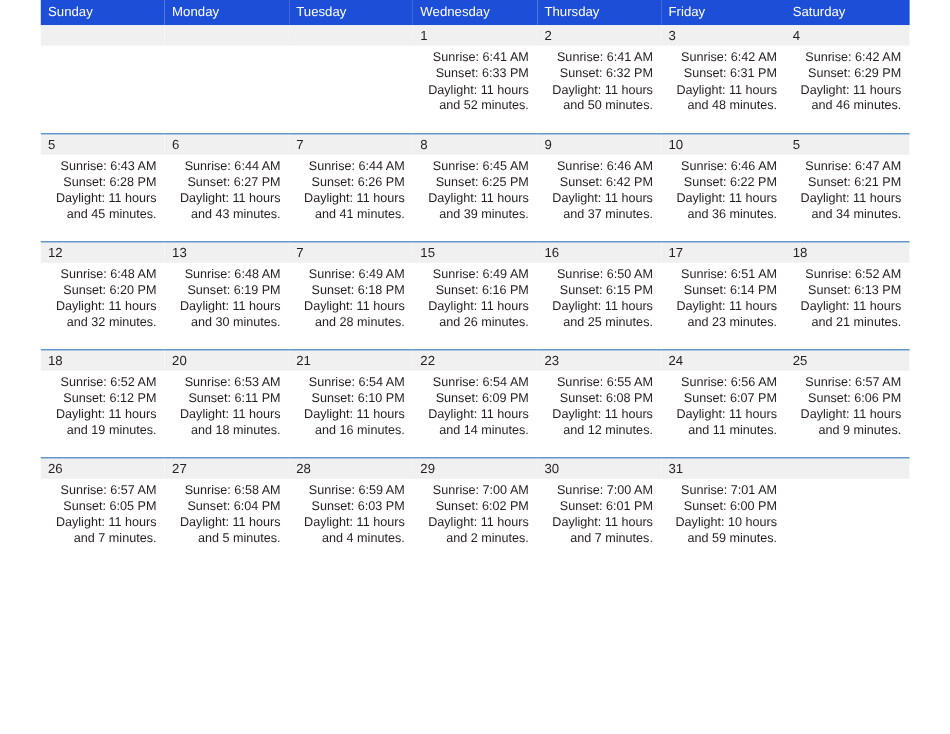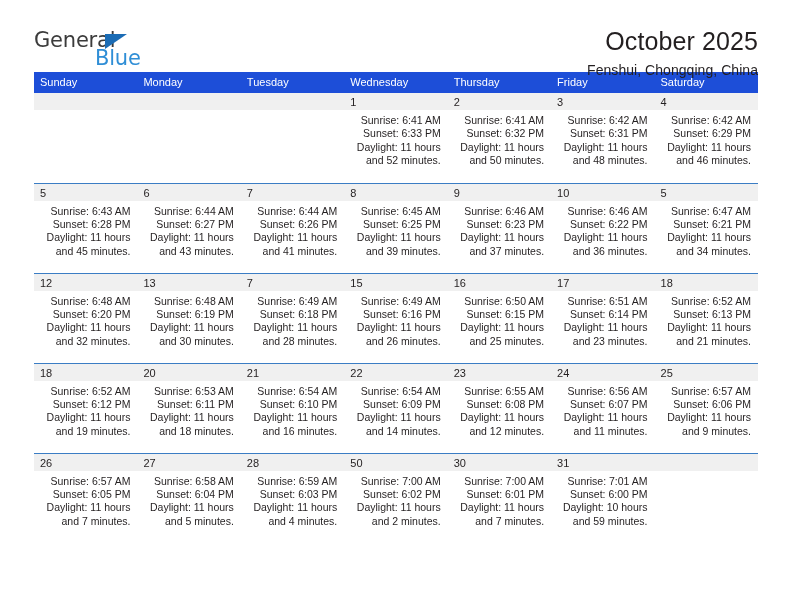--- a/index.html
+++ b/index.html
@@ -134,34 +134,20 @@
   }
   .cell-body div {
     white-space: nowrap;
   }
 </style>
 </head>
 <body>
 
 <div class="page">
 
-  <div class="header">
-
-    <div class="logo">
-      <span class="logo-general">General</span>
-      <span class="logo-tri"></span>
-      <span class="logo-blue">Blue</span>
-    </div>
-
-    <div class="titles">
-      <div class="cal-title">October 2025</div>
-      <div class="cal-subtitle">Fenshui, Chongqing, China</div>
-    </div>
-
-  </div>
 
   <table class="calendar">
     <thead>
       <tr class="dow-row">
         <th>Sunday</th>
         <th>Monday</th>
         <th>Tuesday</th>
         <th>Wednesday</th>
         <th>Thursday</th>
         <th>Friday</th>
@@ -291,21 +277,21 @@
                 <div>Daylight: 11 hours</div>
                 <div>and 39 minutes.</div>
               </div>
             </div>
           </td>
           <td>
             <div class="cell">
               <div class="daynum-band">9</div>
               <div class="cell-body">
                 <div>Sunrise: 6:46 AM</div>
-                <div>Sunset: 6:23 PM</div>
+                <div>Sunset: 6:42 PM</div>
                 <div>Daylight: 11 hours</div>
                 <div>and 37 minutes.</div>
               </div>
             </div>
           </td>
           <td>
             <div class="cell">
               <div class="daynum-band">10</div>
               <div class="cell-body">
                 <div>Sunrise: 6:46 AM</div>
@@ -514,21 +500,21 @@
               <div class="cell-body">
                 <div>Sunrise: 6:59 AM</div>
                 <div>Sunset: 6:03 PM</div>
                 <div>Daylight: 11 hours</div>
                 <div>and 4 minutes.</div>
               </div>
             </div>
           </td>
           <td>
             <div class="cell">
-              <div class="daynum-band">50</div>
+              <div class="daynum-band">29</div>
               <div class="cell-body">
                 <div>Sunrise: 7:00 AM</div>
                 <div>Sunset: 6:02 PM</div>
                 <div>Daylight: 11 hours</div>
                 <div>and 2 minutes.</div>
               </div>
             </div>
           </td>
           <td>
             <div class="cell">

